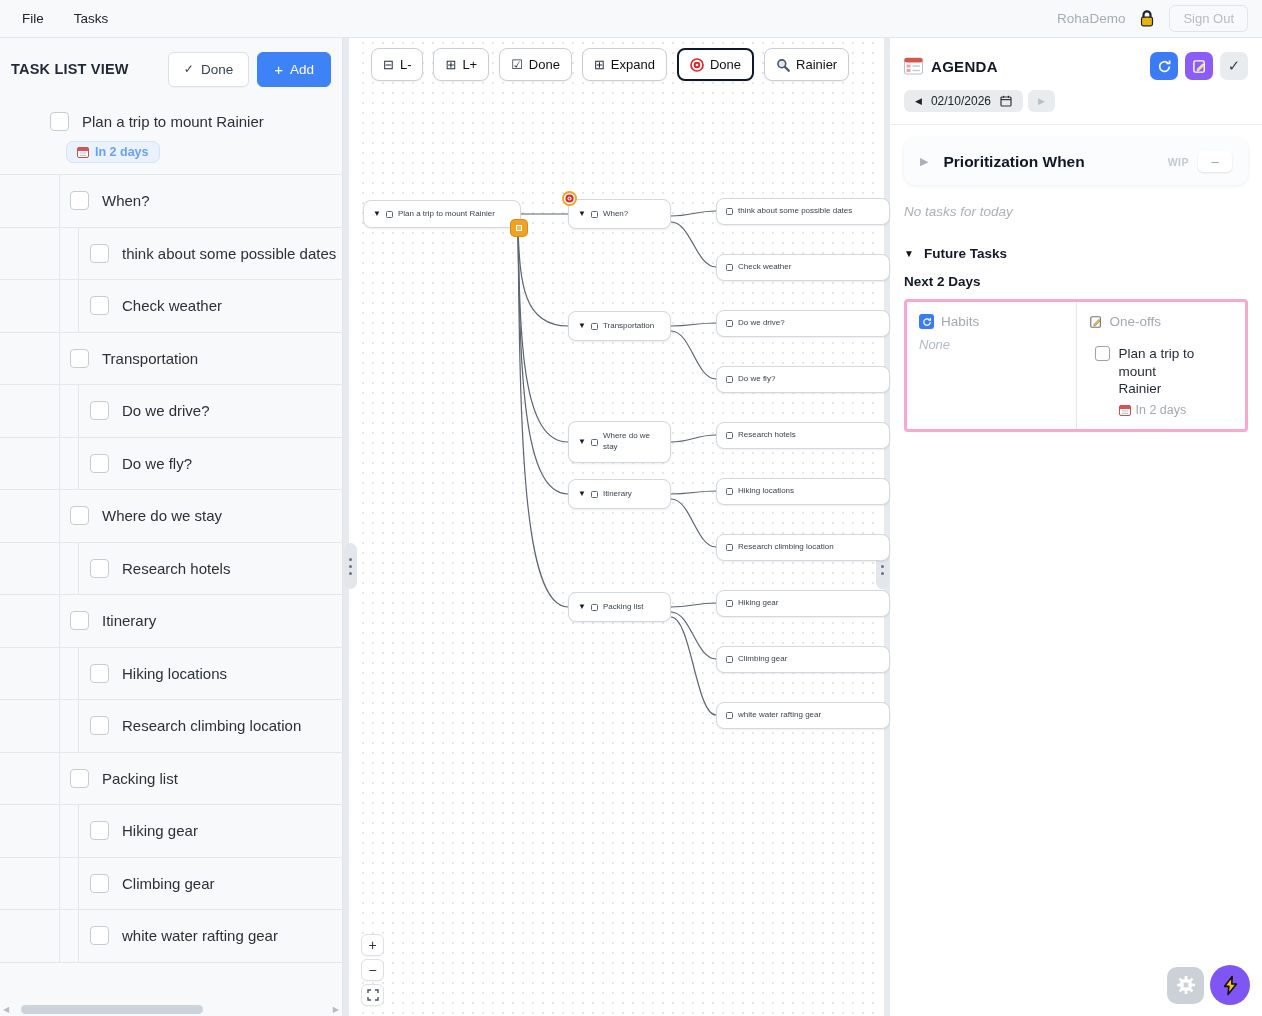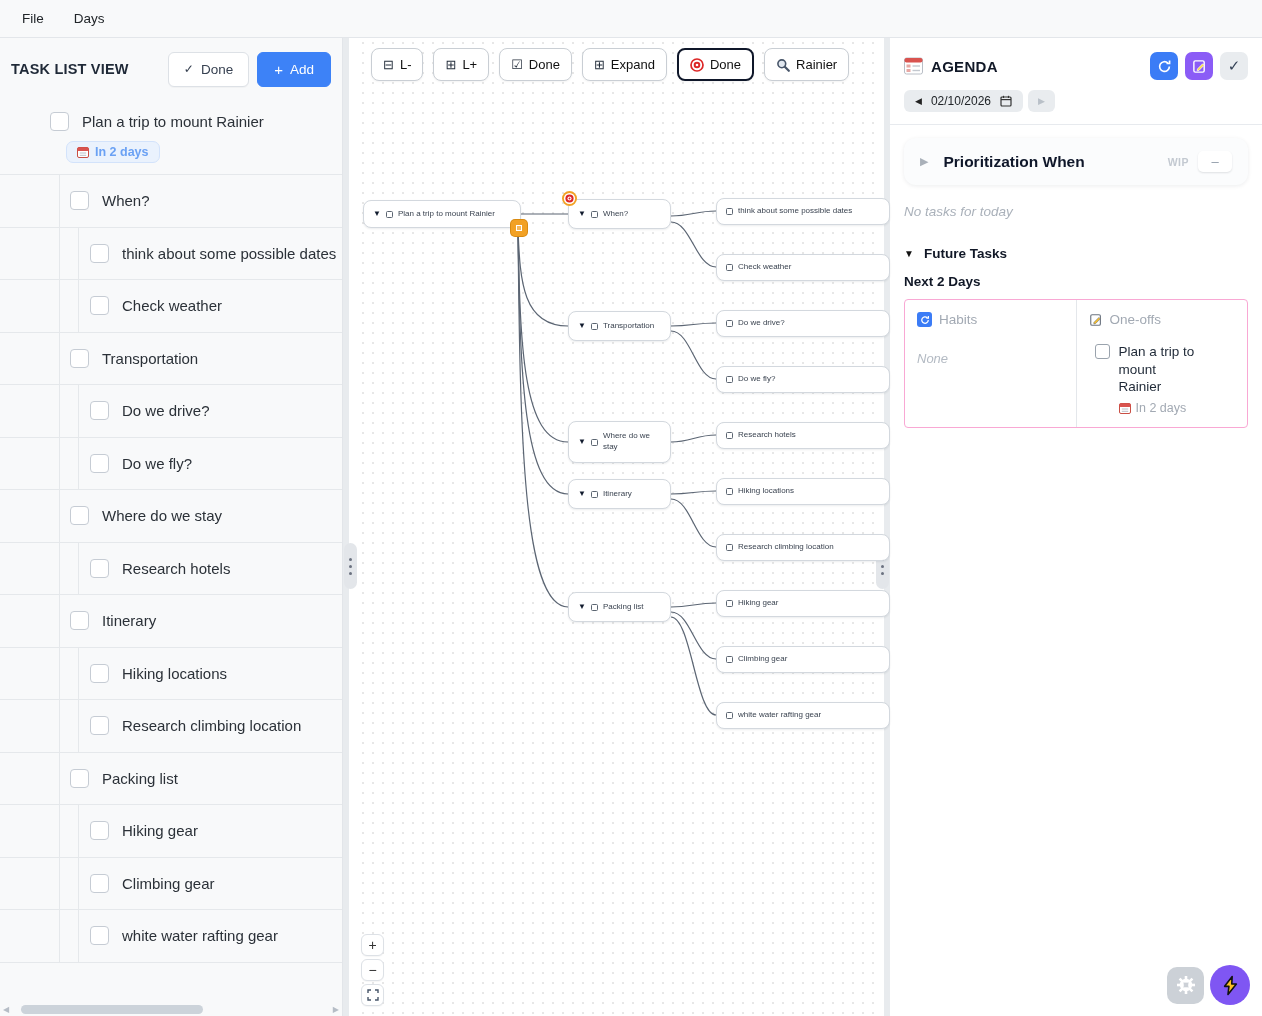--- a/index.html
+++ b/index.html
@@ -103,48 +103,58 @@
   .prio-title { font-size:15.5px; font-weight:bold; color:#0f172a; margin-left:15px; }
   .wip-label { margin-left:auto; font-size:10.5px; font-weight:bold; color:#c3c9d1; letter-spacing:.5px; }
   .wip-input { width:34px; height:21px; background:#fff; border:none; border-radius:5px;
     box-shadow:0 1px 2px rgba(16,24,40,.12); margin-left:9px; text-align:center;
     font-size:13px; color:#8f9aa8; font-family:inherit; }
   .no-tasks { margin:19px 14px 0 14px; font-style:italic; font-size:13.5px; color:#aab1ba; }
   .future-h { margin:27px 14px 0 14px; display:flex; align-items:center; gap:10px; }
   .future-h .tri { font-size:10px; color:#111; line-height:1; }
   .future-h .txt { font-size:13.5px; font-weight:bold; color:#111827; }
   .next7 { margin:13px 14px 0 14px; font-size:13.5px; font-weight:bold; color:#111827; }
-  .ft-box { margin:10px 14px 0 14px; border:1px solid #f9a8d4; border-radius:4px;
+  .ft-box { margin:10px 14px 0 14px; border:3px solid #f9a8d4; border-radius:4px;
     display:flex; min-height:100px; }
   .ft-col { flex:1; padding:12px 10px 12px 12px; }
   .ft-col + .ft-col { border-left:1px solid #e4e7eb; }
   .ft-col-h { display:flex; align-items:center; gap:7px; }
   .ft-col-h .lbl { font-size:13.5px; color:#a2a9b3; }
   .mini-sq { width:15px; height:15px; background:#3b7cf6; border-radius:3px;
     display:flex; align-items:center; justify-content:center; }
-  .ft-none { margin-top:24px; font-style:italic; font-size:13px; color:#b3bac3; }
+  .ft-none { margin-top:8px; font-style:italic; font-size:13px; color:#b3bac3; }
   .ft-item { margin:16px 0 0 6px; display:flex; gap:9px; }
   .ft-cb { width:15px; height:15px; border:1.4px solid #9aa3ad; border-radius:3px;
     background:#fff; flex-shrink:0; margin-top:1px; }
   .ft-item .txt { font-size:13.5px; color:#1f2937; line-height:1.3; width:82px; }
   .ft-due { margin-top:5px; display:flex; align-items:center; gap:5px;
     font-size:12.5px; color:#a2a9b3; }
   #floating-btns { position:absolute; right:12px; bottom:11px; display:flex;
     align-items:center; gap:6px; }
   .gear-btn { width:37px; height:37px; background:#ccd1d7; border-radius:10px; border:none;
     display:flex; align-items:center; justify-content:center; }
   .bolt-btn { width:40px; height:40px; background:#7f56f3; border-radius:50%; border:none;
     display:flex; align-items:center; justify-content:center; }
 </style>
 </head>
 <body>
 
 <div id="menubar">
   <span class="menu-item">File</span>
-  <span class="menu-item">Days</span>
+  <span class="menu-item">Tasks</span>
+  <div class="right">
+    <span class="username">RohaDemo</span>
+    <span style="display:flex;">
+      <svg width="16" height="19" viewBox="0 0 16 19">
+          <path d="M4.5 9 V5.8 a3.5 3.5 0 0 1 7 0 V9" fill="none" stroke="#1f2430" stroke-width="2.2"></path>
+          <rect x="2.5" y="8.2" width="11" height="8.6" rx="1.8" fill="#eab308" stroke="#1f2430" stroke-width="1.2"></rect>
+        </svg>
+    </span>
+    <button class="signout-btn">Sign Out</button>
+  </div>
 </div>
 
 <div id="app">
 
   <div id="left-panel">
     <div class="tl-header">
       <span class="tl-title">TASK LIST VIEW</span>
       <div class="btns">
         <button class="btn-done">
           <span style="font-size:12px;color:#374151;">✓</span>

